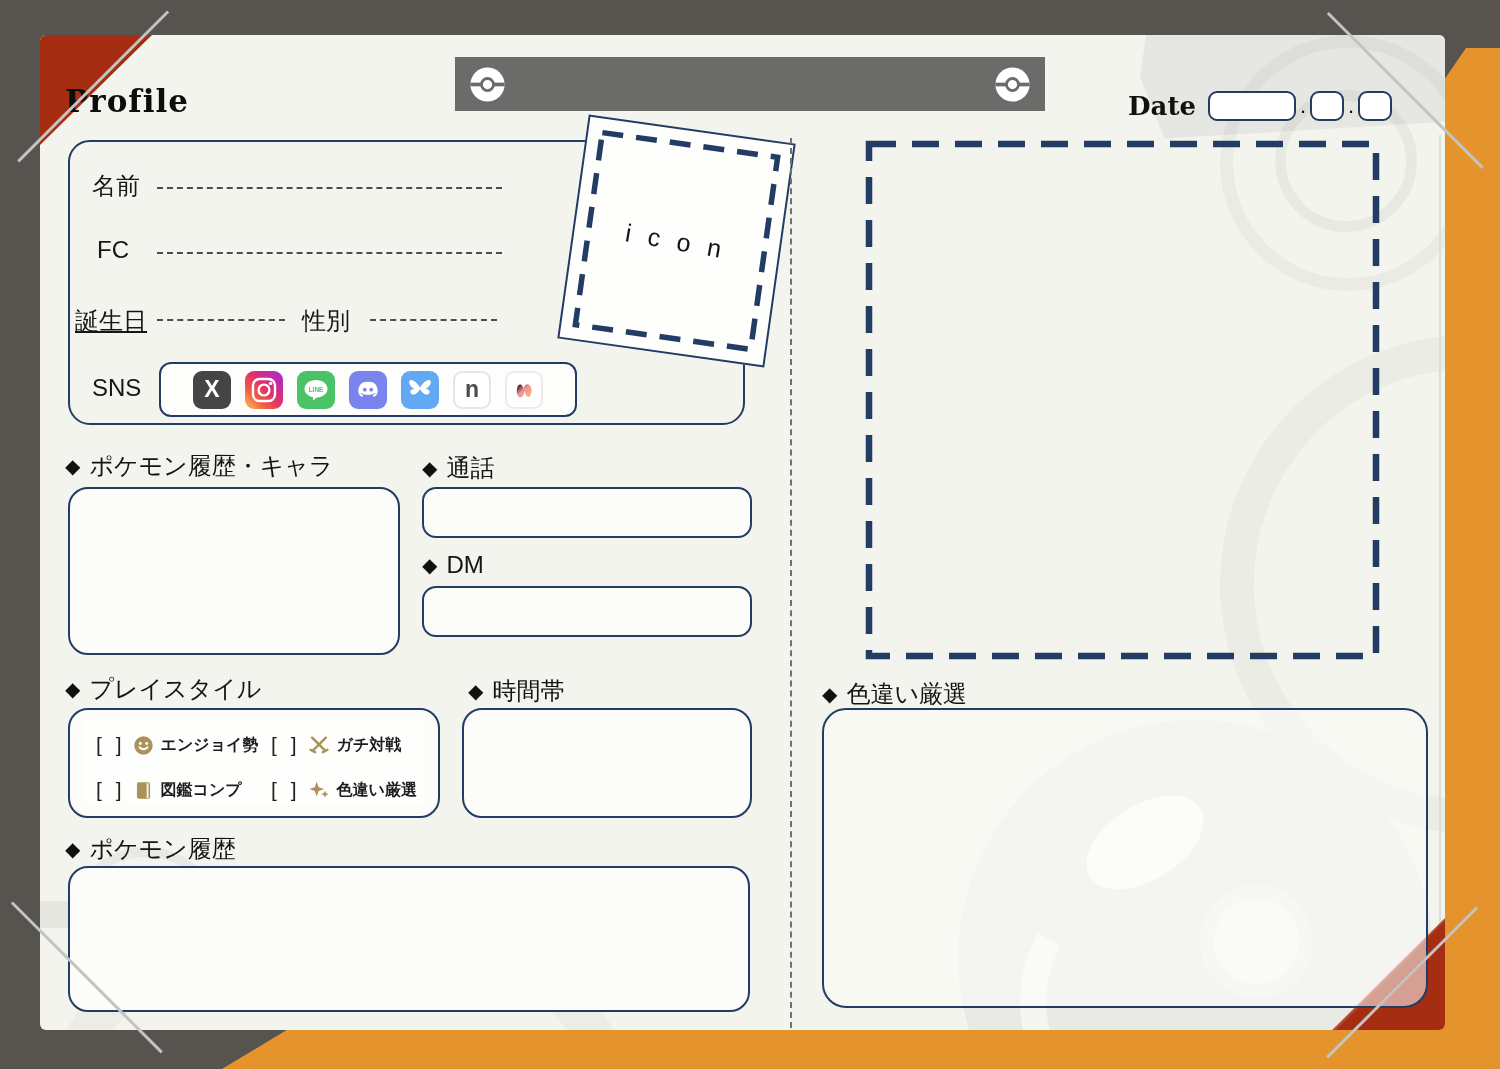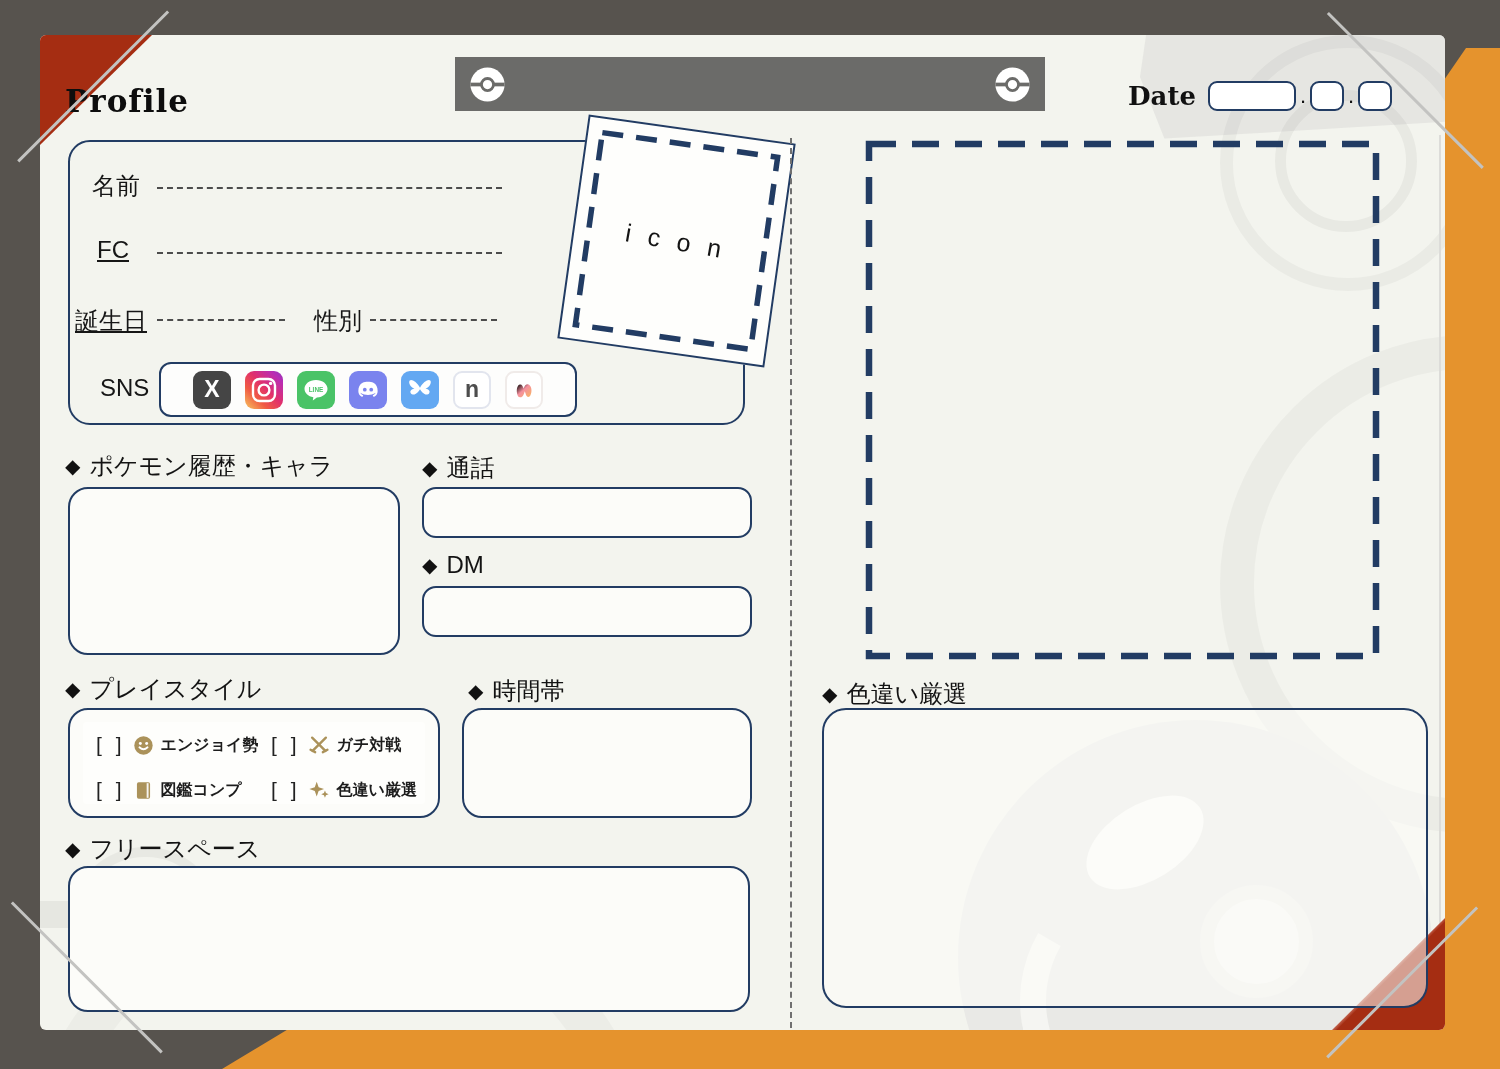--- a/index.html
+++ b/index.html
@@ -45,21 +45,21 @@
   .hair-bl{left:-19px;top:976px;width:212px;transform:rotate(45deg);}
   .hair-tr{left:1296px;top:89px;width:219px;transform:rotate(45deg);}
   .hair-br{left:1296px;top:981px;width:212px;transform:rotate(-45deg);}
   
   .profile-title{position:absolute;left:25px;top:48px;font-family:"DejaVu Serif","Liberation Serif",serif;
     font-weight:bold;font-size:31px;color:#0d0d0d;letter-spacing:1px;}
   .banner{position:absolute;left:415px;top:22px;width:590px;height:54px;background:#6b6b69;
     display:flex;align-items:center;justify-content:space-between;padding:0 14px;box-sizing:border-box;}
   .banner-title{color:#fff;font-size:33px;letter-spacing:2px;white-space:nowrap;}
   .pokeball{width:37px;height:37px;flex:0 0 auto;}
-  .date-row{position:absolute;left:1088px;top:46px;display:flex;align-items:center;gap:4px;}
+  .date-row{position:absolute;left:1088px;top:56px;display:flex;align-items:center;gap:4px;}
   .date-label{font-family:"DejaVu Serif","Liberation Serif",serif;font-weight:bold;font-size:26px;color:#111;margin-right:8px;}
   .date-box{height:30px;background:#fff;border:2.5px solid #223c63;border-radius:9px;box-sizing:border-box;}
   .date-box.big{width:88px;}
   .date-box.small{width:34px;}
   .date-dot{font-size:22px;color:#111;line-height:30px;}
   
   .fbox{position:absolute;background:#fcfcf9;border:2.5px solid #223c63;border-radius:20px;box-sizing:border-box;}
   .sec-label{position:absolute;display:flex;align-items:center;gap:9px;font-size:24px;color:#131313;white-space:nowrap;}
   .sec-label .dia{font-size:20px;color:#111;}
   
@@ -144,27 +144,27 @@
       <span class="date-box big"></span>
       <span class="date-dot">.</span>
       <span class="date-box small"></span>
       <span class="date-dot">.</span>
       <span class="date-box small"></span>
     </div>
 
     <div class="pbox">
       <span class="f-label" style="left:22px;top:28px;">名前</span>
       <div class="f-line" style="left:87px;top:45px;width:345px;"></div>
-      <span class="f-label" style="left:27px;top:94px;text-decoration:underline;">FC</span>
+      <span class="f-label" style="left:27px;top:94px;">FC</span>
       <div class="f-line" style="left:87px;top:110px;width:345px;"></div>
       <span class="f-label" style="left:5px;top:163px;text-decoration:underline;">誕生日</span>
       <div class="f-line" style="left:87px;top:177px;width:128px;"></div>
-      <span class="f-label" style="left:232px;top:163px;margin-left:12px;">性別</span>
+      <span class="f-label" style="left:232px;top:163px;">性別</span>
       <div class="f-line" style="left:300px;top:177px;width:127px;"></div>
-      <span class="f-label" style="left:30px;top:232px;">SNS</span>
+      <span class="f-label" style="left:22px;top:232px;">SNS</span>
 
       <div class="sns-strip">
         <div class="sns sns-x">X</div>
         <div class="sns sns-ig">
           <svg width="26" height="26" viewBox="0 0 26 26">
             <rect x="2" y="2" width="22" height="22" rx="6.5" fill="none" stroke="#fff" stroke-width="2.4"></rect>
             <circle cx="13" cy="13" r="5.4" fill="none" stroke="#fff" stroke-width="2.4"></circle>
             <circle cx="19.6" cy="6.4" r="1.7" fill="#fff"></circle>
           </svg>
         </div>
@@ -275,21 +275,21 @@
     </div>
 
     <div class="sec-label" style="left:428px;top:640px;">
       <span class="dia">◆</span>
       <span>時間帯</span>
     </div>
     <div class="fbox" style="left:422px;top:673px;width:290px;height:110px;"></div>
 
     <div class="sec-label" style="left:25px;top:798px;">
       <span class="dia">◆</span>
-      <span>フリースペース</span>
+      <span>ポケモン履歴</span>
     </div>
     <div class="fbox" style="left:28px;top:831px;width:682px;height:146px;"></div>
 
     <div class="divider"></div>
 
     <div class="love-box">
       <svg width="515" height="520" viewBox="0 0 515 520">
         <rect x="4" y="4" width="507" height="512" fill="none" stroke="#223c63" stroke-width="6.5" stroke-dasharray="27 16"></rect>
       </svg>
     </div>

